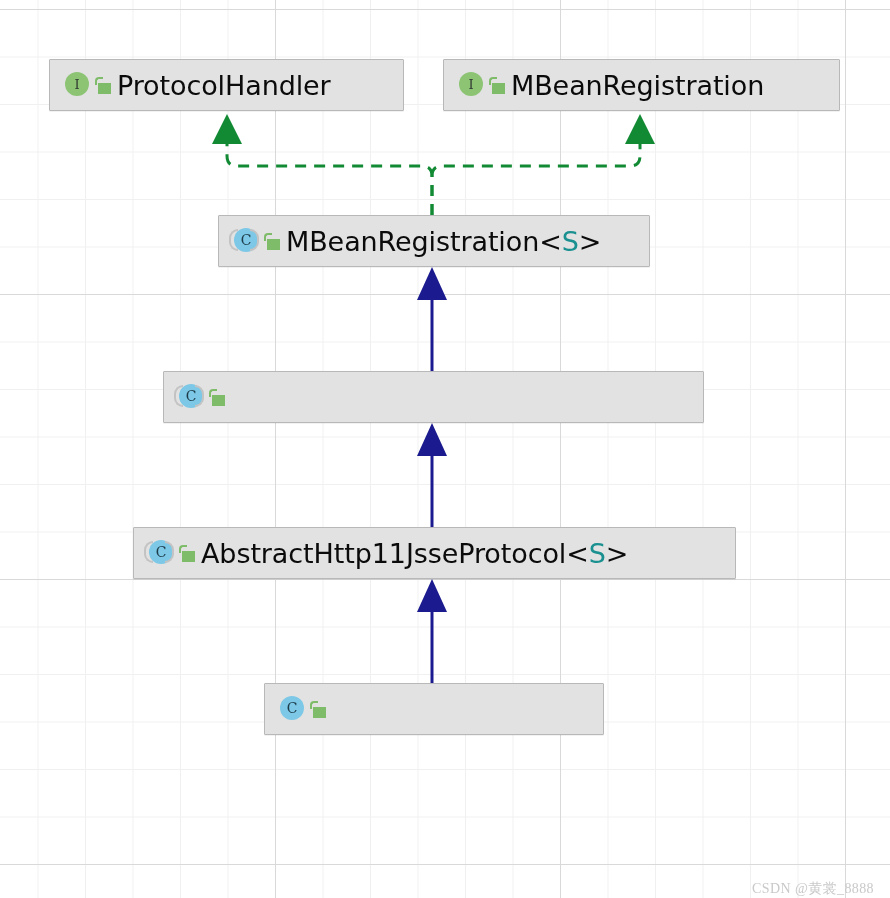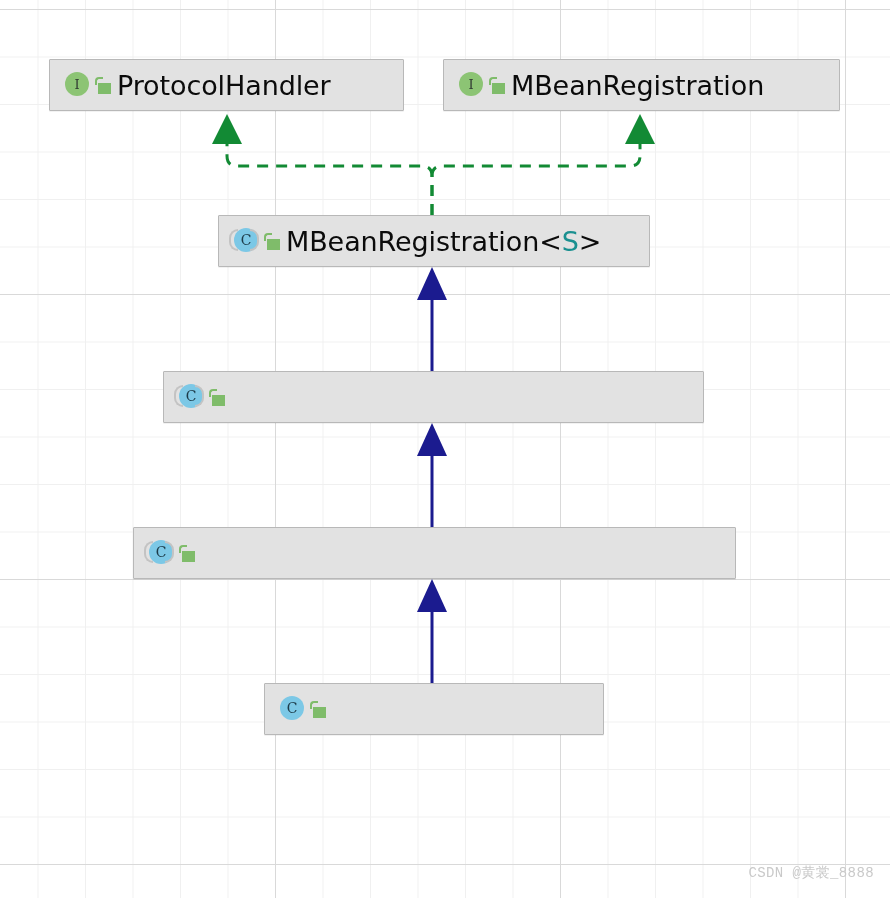--- a/index.html
+++ b/index.html
@@ -146,24 +146,24 @@
     top: 0;
     width: 890px;
     height: 898px;
     pointer-events: none;
   }
 
   
   .watermark {
     position: absolute;
     right: 16px;
-    bottom: 16px;
+    bottom: 0;
     font-size: 14px;
     color: #c9c9c9;
-    font-family: Liberation Mono, monospace;
+    font-family: Liberation Serif, serif;
     letter-spacing: 0.4px;
     user-select: none;
   }
 </style>
 </head>
 <body>
 
 <div id="canvas">
 
   <svg class="edge-layer" width="890" height="898" viewBox="0 0 890 898" xmlns="http://www.w3.org/2000/svg">
@@ -243,20 +243,23 @@
   </div>
 
   <div class="node" style="left:133px; top:527px; width:603px; height:52px;">
     <span class="icon-stereotype icon-class icon-abstract">
       <span class="disc">C</span>
     </span>
     <span class="icon-lock">
       <span class="shackle"></span>
         <span class="body"></span>
     </span>
+    <span class="node-label">
+      <span>AbstractHttp11JsseProtocol</span><span class="angle">&lt;</span><span class="generic">S</span><span class="angle">&gt;</span>
+    </span>
   </div>
 
   <div class="node" style="left:264px; top:683px; width:340px; height:52px;">
     <span class="icon-stereotype icon-class">
       <span class="disc">C</span>
     </span>
     <span class="icon-lock">
       <span class="shackle"></span>
         <span class="body"></span>
     </span>

